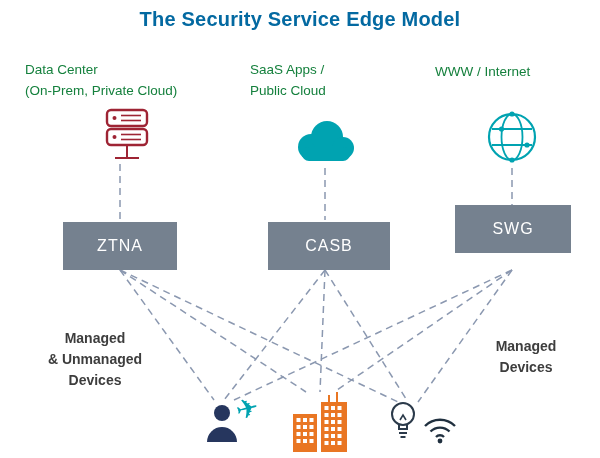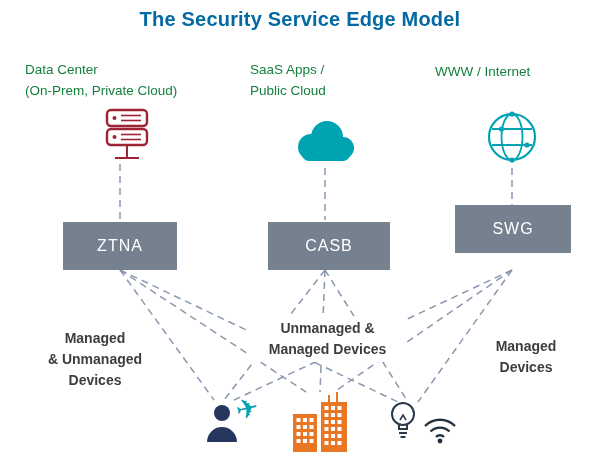--- a/index.html
+++ b/index.html
@@ -109,22 +109,20 @@
   <div class="abs node-box" style="left:268px;top:222px;width:122px;">
     <span>CASB</span>
   </div>
   <div class="abs node-box" style="left:455px;top:205px;width:116px;">
     <span>SWG</span>
   </div>
 
   <div class="abs device-label" style="left:32px;top:326px;width:122px;">Managed
 &amp; Unmanaged
 Devices</div>
-  <div class="abs device-label" style="left:248px;top:316px;width:155px;">Unmanaged &amp;
-Managed Devices</div>
   <div class="abs device-label" style="left:472px;top:334px;width:104px;">Managed
 Devices</div>
 
   <div class="abs icon-wrap" style="left:205px;top:404px;">
     <svg viewBox="0 0 36 40" width="36" height="40">
       <circle cx="17" cy="9" r="8" fill="#26365E"></circle>
       <path d="M2 38 a15 15 0 0 1 30 0 z" fill="#26365E"></path>
     </svg>
   </div>
   <div class="abs plane-glyph" style="left:236px;top:396px;">✈</div>

